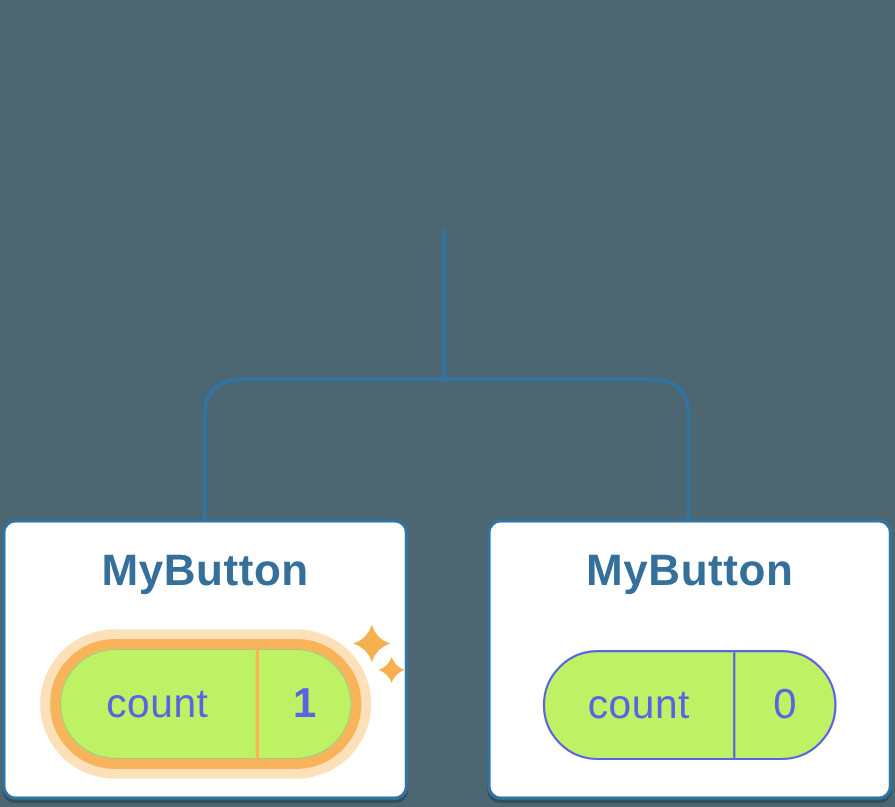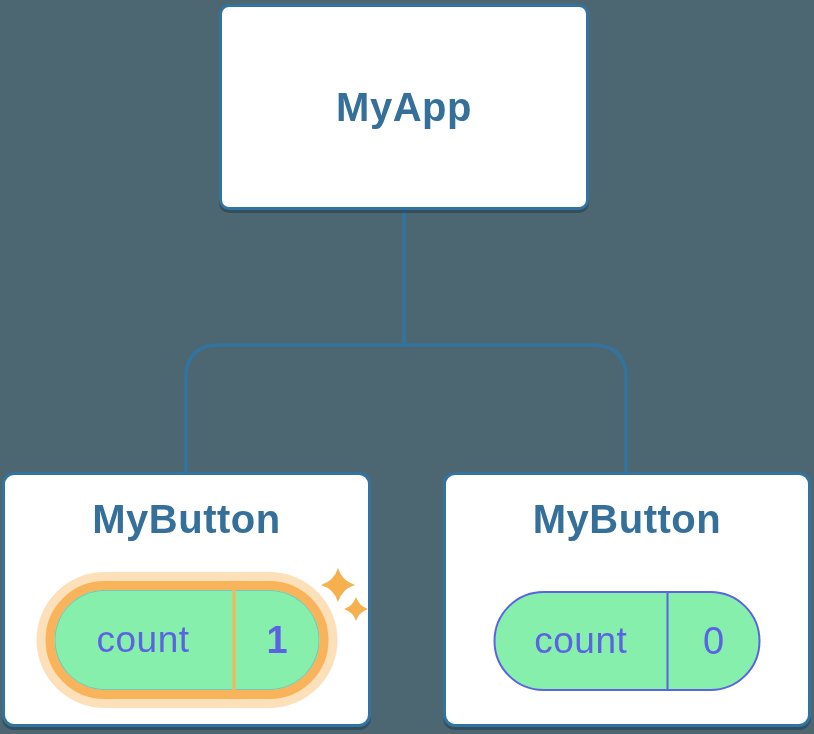--- a/index.html
+++ b/index.html
@@ -59,21 +59,21 @@
   }
   .node-child .node-title{
     margin-top:22px;
   }
   .pill{
     position:absolute;
     left:50%;
     transform:translateX(-50%);
     display:flex;
     align-items:stretch;
-    background:#86efac;
+    background:#bef264;
     z-index:2;
   }
   .pill-highlighted{
     top:106px;
     width:283px;height:118px;
     border:9px solid var(--highlight-orange);
     border-radius:59px;
     box-shadow:0 0 0 9px var(--highlight-glow), inset 0 0 0 1px rgba(91,99,226,0.30);
   }
   .pill-plain{
@@ -104,23 +104,20 @@
 </head>
 <body>
 
 <div class="stage">
 
   <svg class="connectors" viewBox="0 0 814 734" xmlns="http://www.w3.org/2000/svg">
     <path d="M404 208 L404 347"></path>
     <path d="M186 474 L186 378 Q186 345 220 345 L592 345 Q626 345 626 378 L626 474"></path>
   </svg>
 
-  <div class="node node-root">
-    <div class="node-title">MyApp</div>
-  </div>
 
   <div class="node node-child pos-left">
     <div class="node-title">MyButton</div>
     <div class="pill pill-highlighted">
       <div class="pill-cell cell-key">count</div>
       <div class="pill-divider"></div>
       <div class="pill-cell cell-value">1</div>
     </div>
     <svg class="sparkles" viewBox="0 0 62 62" xmlns="http://www.w3.org/2000/svg">
       <path d="M21 3 Q25 16 38 20 Q25 24 21 37 Q17 24 4 20 Q17 16 21 3 Z"></path>

